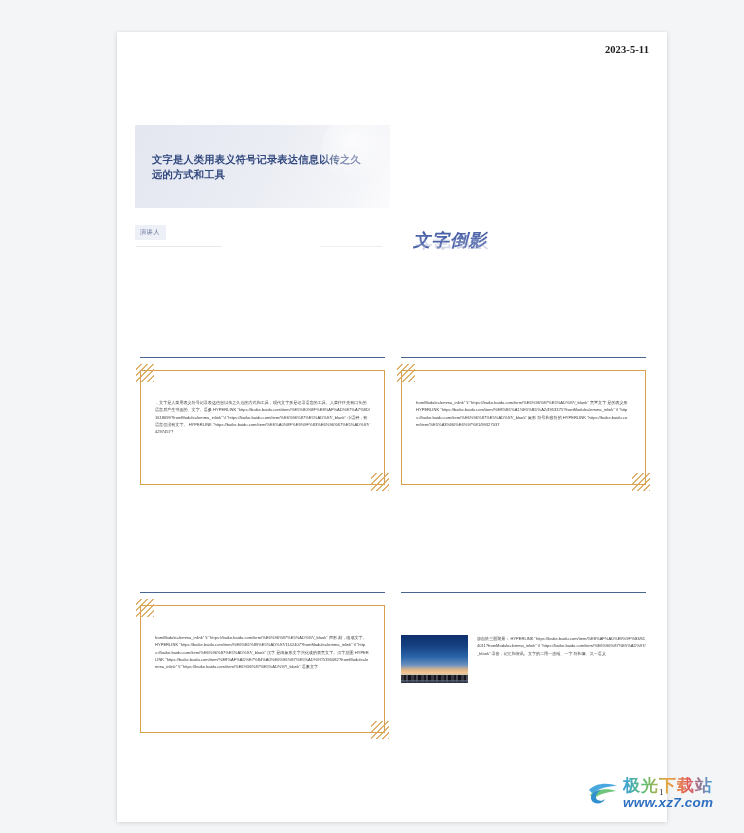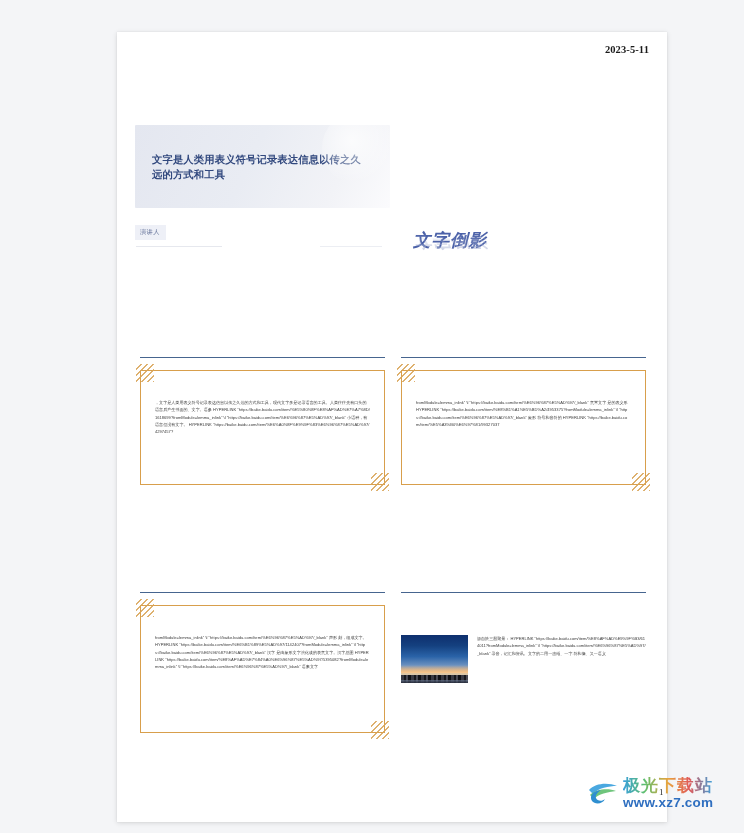--- a/index.html
+++ b/index.html
@@ -185,21 +185,21 @@
   .wm-swirl { position: relative; width: 34px; height: 34px; flex: 0 0 auto; }
   .wm-text { display: flex; flex-direction: column; line-height: 1; }
   .wm-cn {
     font-size: 17px; font-weight: 700; letter-spacing: 1px;
     background: linear-gradient(90deg,#3aa0dc 0%,#5fbf6e 24%,#e8a33d 50%,#e05a5a 74%,#3aa0dc 100%);
     -webkit-background-clip: text; background-clip: text; color: transparent;
     font-family: "Liberation Sans", sans-serif;
   }
   .wm-en {
     font-size: 13.5px; font-weight: 700; color: #2f6fc0; margin-top: 2px;
-    font-family: "Liberation Sans", sans-serif; letter-spacing: .2px;
+    font-family: "Liberation Sans", sans-serif; letter-spacing: .2px; font-style: italic;
   }
   .page-num {
     position: absolute; left: 659px; top: 787px;
     font-family: "Liberation Serif", serif;
     font-size: 9px; color: #2a2a2a;
   }
 </style>
 </head>
 <body>
 

